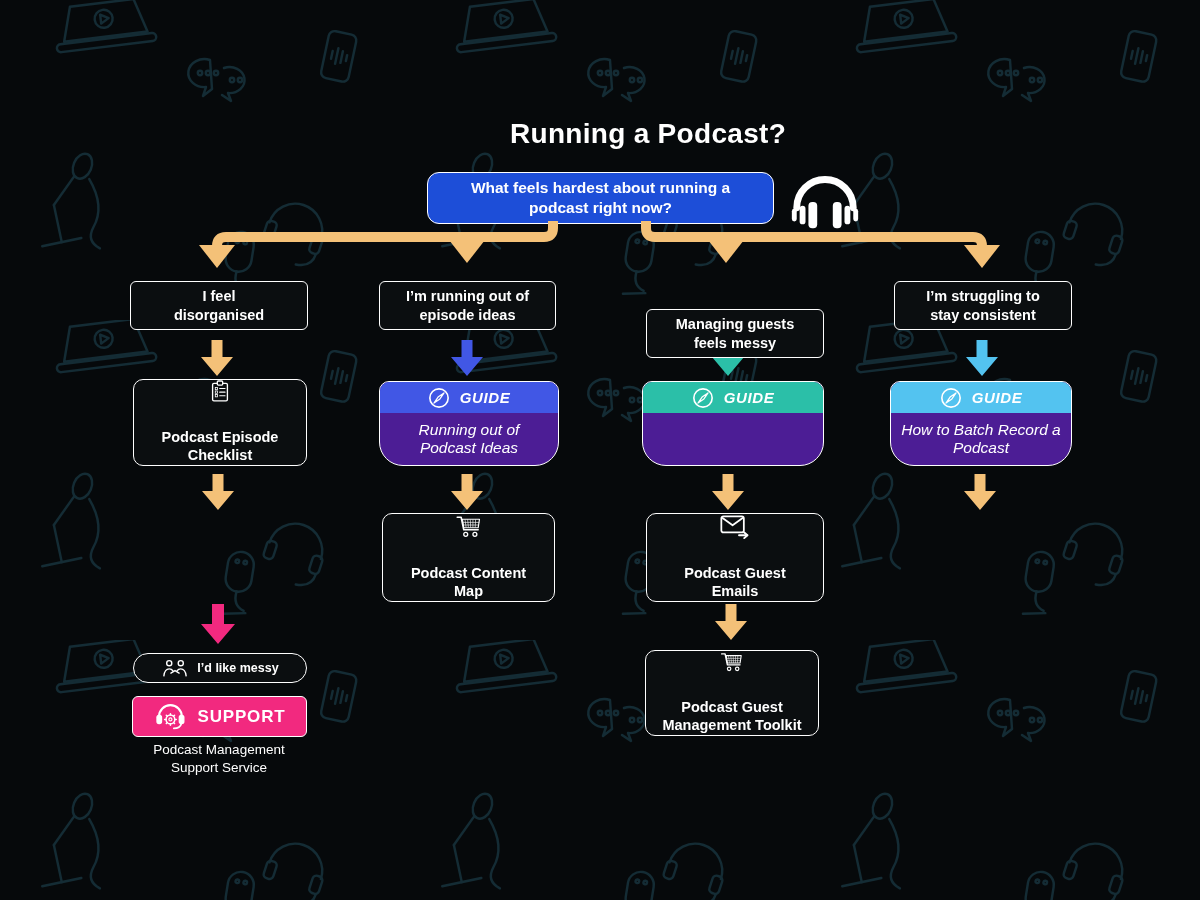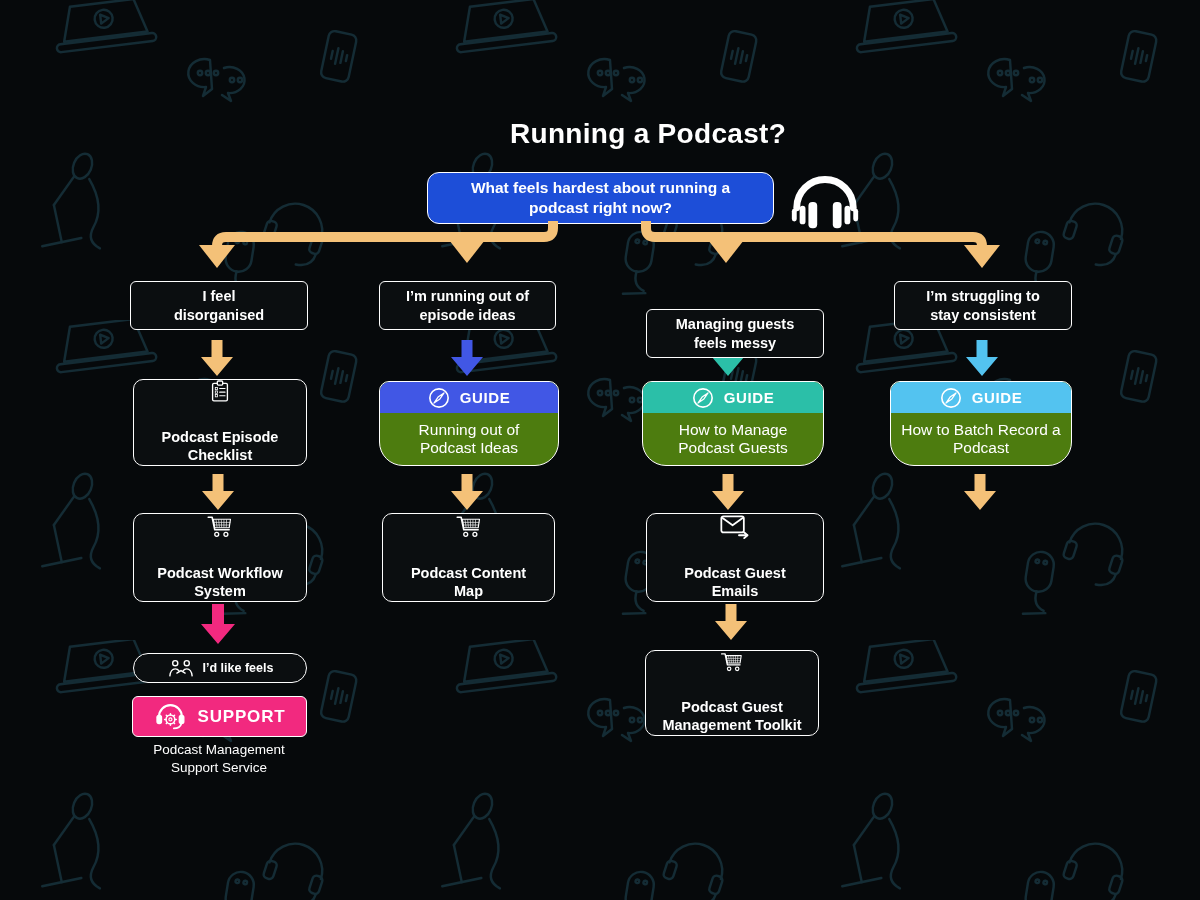--- a/index.html
+++ b/index.html
@@ -12,22 +12,22 @@
         border:1.5px solid #fff;border-radius:12px;display:flex;align-items:center;justify-content:center;}
   .qbox span{display:block;max-width:312px;text-align:center;font-weight:bold;font-size:15.5px;line-height:1.3;}
   .hp{position:absolute;left:786px;top:162px;}
   .arrows{position:absolute;inset:0;pointer-events:none;}
   .pbox{position:absolute;height:47px;background:#0b0e10;border:1.5px solid #fff;border-radius:6px;
         display:flex;align-items:center;justify-content:center;}
   .pbox span{display:block;text-align:center;font-weight:bold;font-size:14.5px;line-height:1.28;}
   .prod{position:absolute;background:#0b0e10;border:1.5px solid #fff;border-radius:10px;
         display:flex;flex-direction:column;align-items:center;justify-content:center;gap:25px;}
   .prod span{display:block;text-align:center;font-weight:bold;font-size:14.5px;line-height:1.28;}
-  .gbox{position:absolute;width:180px;height:83px;background:#4d7c0f;border:1.5px solid #fff;
-        border-radius:10px 10px 24px 24px;overflow:hidden;display:flex;flex-direction:column;}
+  .gbox{position:absolute;width:180px;height:83px;background:#4c1d95;border:1.5px solid #fff;
+        border-radius:10px 10px 24px 24px;overflow:hidden;display:flex;flex-direction:column;font-style:italic;}
   .ghead{height:31px;flex:0 0 31px;display:flex;align-items:center;justify-content:center;gap:10px;
          font-weight:bold;font-size:15px;letter-spacing:.6px;color:#fff;}
   .gbody{flex:1;display:flex;align-items:center;justify-content:center;}
   .gbody span{display:block;text-align:center;font-weight:400;font-size:15.5px;line-height:1.18;}
   .pill{position:absolute;left:133px;top:653px;width:172px;height:28px;background:#0b0e10;
         border:1.5px solid #fff;border-radius:15px;display:flex;align-items:center;justify-content:center;gap:8px;}
   .pill span{font-weight:bold;font-size:12.5px;}
   .support{position:absolute;left:132px;top:696px;width:173px;height:39px;border:1px solid #fff;border-radius:6px;
         display:flex;align-items:center;justify-content:center;gap:12px;}
   .support span{font-weight:bold;font-size:17px;letter-spacing:.8px;}
@@ -180,58 +180,35 @@
   </div>
 
   <div class="gbox" style="left:642px;top:381px;">
     <div class="ghead" style="background-color: rgb(43, 191, 168);">
       <svg width="22" height="22" viewBox="0 0 24 24">
         <circle cx="12" cy="12" r="10" stroke="#fff" stroke-width="1.8" fill="none"></circle>
         <path d="M17.5 6.5 L13 13 L6.5 17.5 L11 11 Z" stroke="#fff" stroke-width="1.4" fill="none" stroke-linejoin="round"></path>
       </svg>
       <span>GUIDE</span>
     </div>
-    <div class="gbody">
-      <span style="max-width:150px;">How to Manage Podcast Guests</span>
-    </div>
   </div>
 
   <div class="gbox" style="left:890px;top:381px;">
     <div class="ghead" style="background-color: rgb(83, 195, 240);">
       <svg width="22" height="22" viewBox="0 0 24 24">
         <circle cx="12" cy="12" r="10" stroke="#fff" stroke-width="1.8" fill="none"></circle>
         <path d="M17.5 6.5 L13 13 L6.5 17.5 L11 11 Z" stroke="#fff" stroke-width="1.4" fill="none" stroke-linejoin="round"></path>
       </svg>
       <span>GUIDE</span>
     </div>
     <div class="gbody">
       <span style="max-width:160px;">How to Batch Record a Podcast</span>
     </div>
   </div>
 
-  <div class="prod" style="left:133px;top:513px;width:172px;height:87px;">
-    <svg width="42" height="36" viewBox="0 0 44 38">
-      <g stroke="#fff" fill="none" stroke-linecap="round" stroke-linejoin="round">
-        <path d="M4 5 H10 L14 24 H36" stroke-width="2.4"></path>
-        <path d="M12 8 H38 L36 21 H14 Z" stroke-width="1.8"></path>
-        <g stroke-width="1">
-          <line x1="16" y1="9" x2="17.5" y2="20"></line>
-            <line x1="20" y1="9" x2="21" y2="20"></line>
-          <line x1="24" y1="9" x2="24.5" y2="20"></line>
-            <line x1="28" y1="9" x2="28" y2="20"></line>
-          <line x1="32" y1="9" x2="31.5" y2="20"></line>
-            <line x1="13.5" y1="12.8" x2="37.2" y2="12.8"></line>
-          <line x1="14.2" y1="16.8" x2="36.6" y2="16.8"></line>
-        </g>
-        <circle cx="17" cy="31" r="3" stroke-width="2"></circle>
-        <circle cx="31" cy="31" r="3" stroke-width="2"></circle>
-      </g>
-    </svg>
-    <span style="max-width:155px;">Podcast Workflow System</span>
-  </div>
 
   <div class="prod" style="left:382px;top:513px;width:171px;height:87px;">
     <svg width="42" height="36" viewBox="0 0 44 38">
       <g stroke="#fff" fill="none" stroke-linecap="round" stroke-linejoin="round">
         <path d="M4 5 H10 L14 24 H36" stroke-width="2.4"></path>
         <path d="M12 8 H38 L36 21 H14 Z" stroke-width="1.8"></path>
         <g stroke-width="1">
           <line x1="16" y1="9" x2="17.5" y2="20"></line>
             <line x1="20" y1="9" x2="21" y2="20"></line>
           <line x1="24" y1="9" x2="24.5" y2="20"></line>
@@ -284,21 +261,21 @@
   <div class="pill">
     <svg width="28" height="19" viewBox="0 0 34 22">
       <g stroke="#fff" stroke-width="1.7" fill="none" stroke-linecap="round" stroke-linejoin="round">
         <circle cx="10" cy="4.5" r="3.1"></circle>
         <circle cx="24" cy="4.5" r="3.1"></circle>
         <path d="M3.5 20 Q4.5 11.5 10 11.5 Q13 11.5 14.5 14"></path>
         <path d="M30.5 20 Q29.5 11.5 24 11.5 Q21 11.5 19.5 14"></path>
         <path d="M12 16.5 L17 13.5 L22 16.5"></path>
       </g>
     </svg>
-    <span>I’d like feels</span>
+    <span>I’d like messy</span>
   </div>
 
   <div class="support" style="background-color: rgb(242, 41, 127);">
     <svg width="32" height="29" viewBox="0 0 38 34">
       <g stroke="#fff" fill="none" stroke-linecap="round" stroke-linejoin="round">
         <path d="M6 17 A13.5 13.5 0 0 1 33 17" stroke-width="2.6"></path>
         <rect x="3.5" y="15.5" width="5.5" height="10" rx="2.5" fill="#fff" stroke-width="1.4"></rect>
         <rect x="30" y="15.5" width="5.5" height="10" rx="2.5" fill="#fff" stroke-width="1.4"></rect>
         <path d="M32.5 25.5 Q31 31 23.5 31" stroke-width="2"></path>
         <circle cx="19.5" cy="20.5" r="5.2" stroke-width="1.8"></circle>

